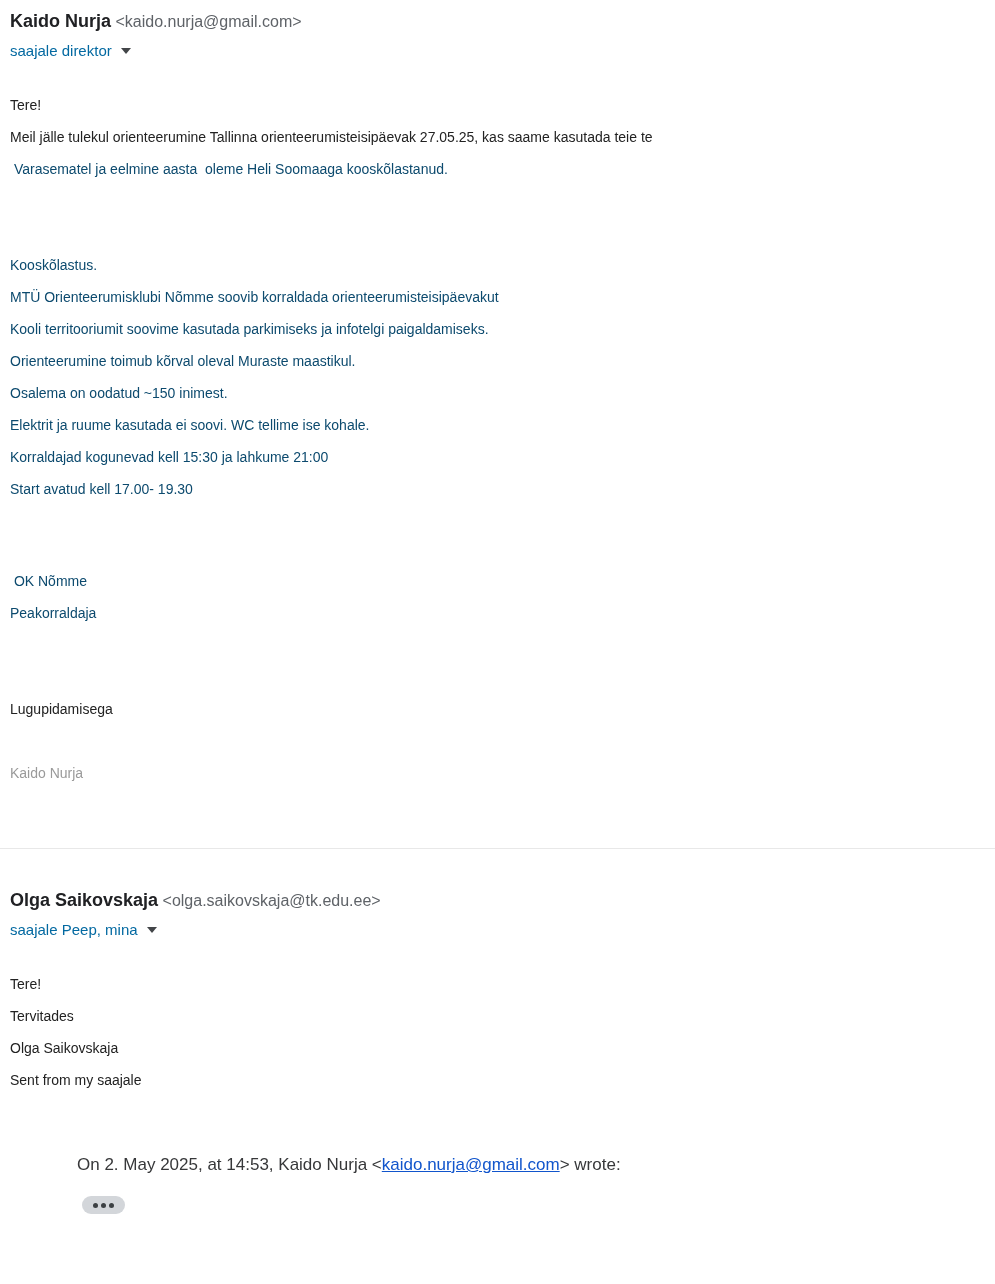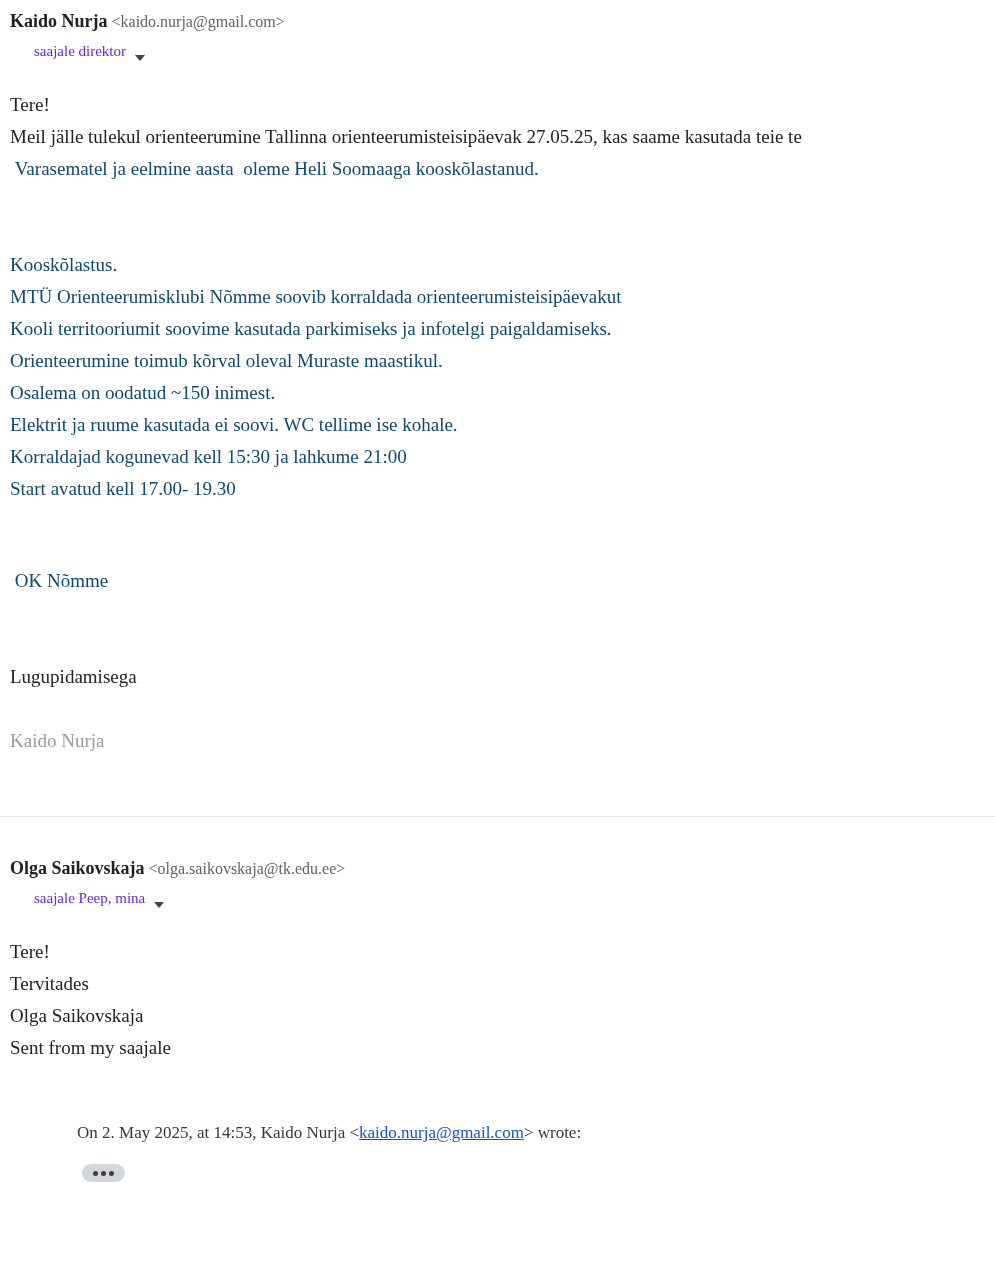--- a/index.html
+++ b/index.html
@@ -1,52 +1,51 @@
 <!DOCTYPE html>
 <html><head>
 <meta charset="utf-8">
 <style>
-  * { margin: 0; padding: 0; box-sizing: border-box; font-family: Liberation Serif, serif; }
+  * { margin: 0; padding: 0; box-sizing: border-box; }
   html, body { background: #ffffff; }
   body {
     width: 995px;
     height: 1284px;
     overflow: hidden;
     font-family: "Liberation Sans", sans-serif;
     color: #222222;
   }
   .page { padding: 8px 0 0 10px; }
 
   
   .hdr-name-line { font-size: 18px; line-height: 26px; white-space: pre; }
   .sender-name { font-weight: bold; color: #202124; }
   .sender-email { font-size: 16px; color: #5f6368; }
   .recipient-line {
     margin-top: 6px;
     font-size: 15px;
     line-height: 20px;
-    color: #6d28d9;
+    color: #0369a1;
     display: inline-flex;
-    align-items: flex-end;
+    align-items: center;
     cursor: pointer;
-    margin-left: 24px;
   }
   .caret {
     display: inline-block;
     width: 0; height: 0;
     margin-left: 9px;
     border-left: 5px solid transparent;
     border-right: 5px solid transparent;
     border-top: 6px solid #424548;
   }
 
   
   .body-block { margin-top: 28px; }
   .body-line {
-    font-size: 19px;
+    font-size: 14px;
     line-height: 32px;
     white-space: pre-wrap;
     color: #222222;
   }
   .clip { white-space: pre; overflow: hidden; width: 985px; }
   .purple { color: #0c4a6e; }
   .muted  { color: #9a9a9a; }
   .gap-64 { height: 64px; }
   .gap-60 { height: 60px; }
   .gap-32 { height: 32px; }
@@ -114,20 +113,21 @@
       <div class="body-line purple">Kooskõlastus.</div>
       <div class="body-line purple">MTÜ Orienteerumisklubi Nõmme soovib korraldada orienteerumisteisipäevakut</div>
       <div class="body-line purple">Kooli territooriumit soovime kasutada parkimiseks ja infotelgi paigaldamiseks.</div>
       <div class="body-line purple">Orienteerumine toimub kõrval oleval Muraste maastikul.</div>
       <div class="body-line purple">Osalema on oodatud ~150 inimest.</div>
       <div class="body-line purple">Elektrit ja ruume kasutada ei soovi. WC tellime ise kohale.</div>
       <div class="body-line purple">Korraldajad kogunevad kell 15:30 ja lahkume 21:00</div>
       <div class="body-line purple">Start avatud kell 17.00- 19.30</div>
       <div class="gap-60"></div>
       <div class="body-line purple"> OK Nõmme</div>
+      <div class="body-line purple">Peakorraldaja</div>
       <div class="gap-64"></div>
       <div class="body-line">Lugupidamisega</div>
       <div class="gap-32"></div>
       <div class="body-line muted">Kaido Nurja</div>
     </div>
   </div>
 
   <div class="divider"></div>
 
   <div class="email2">

